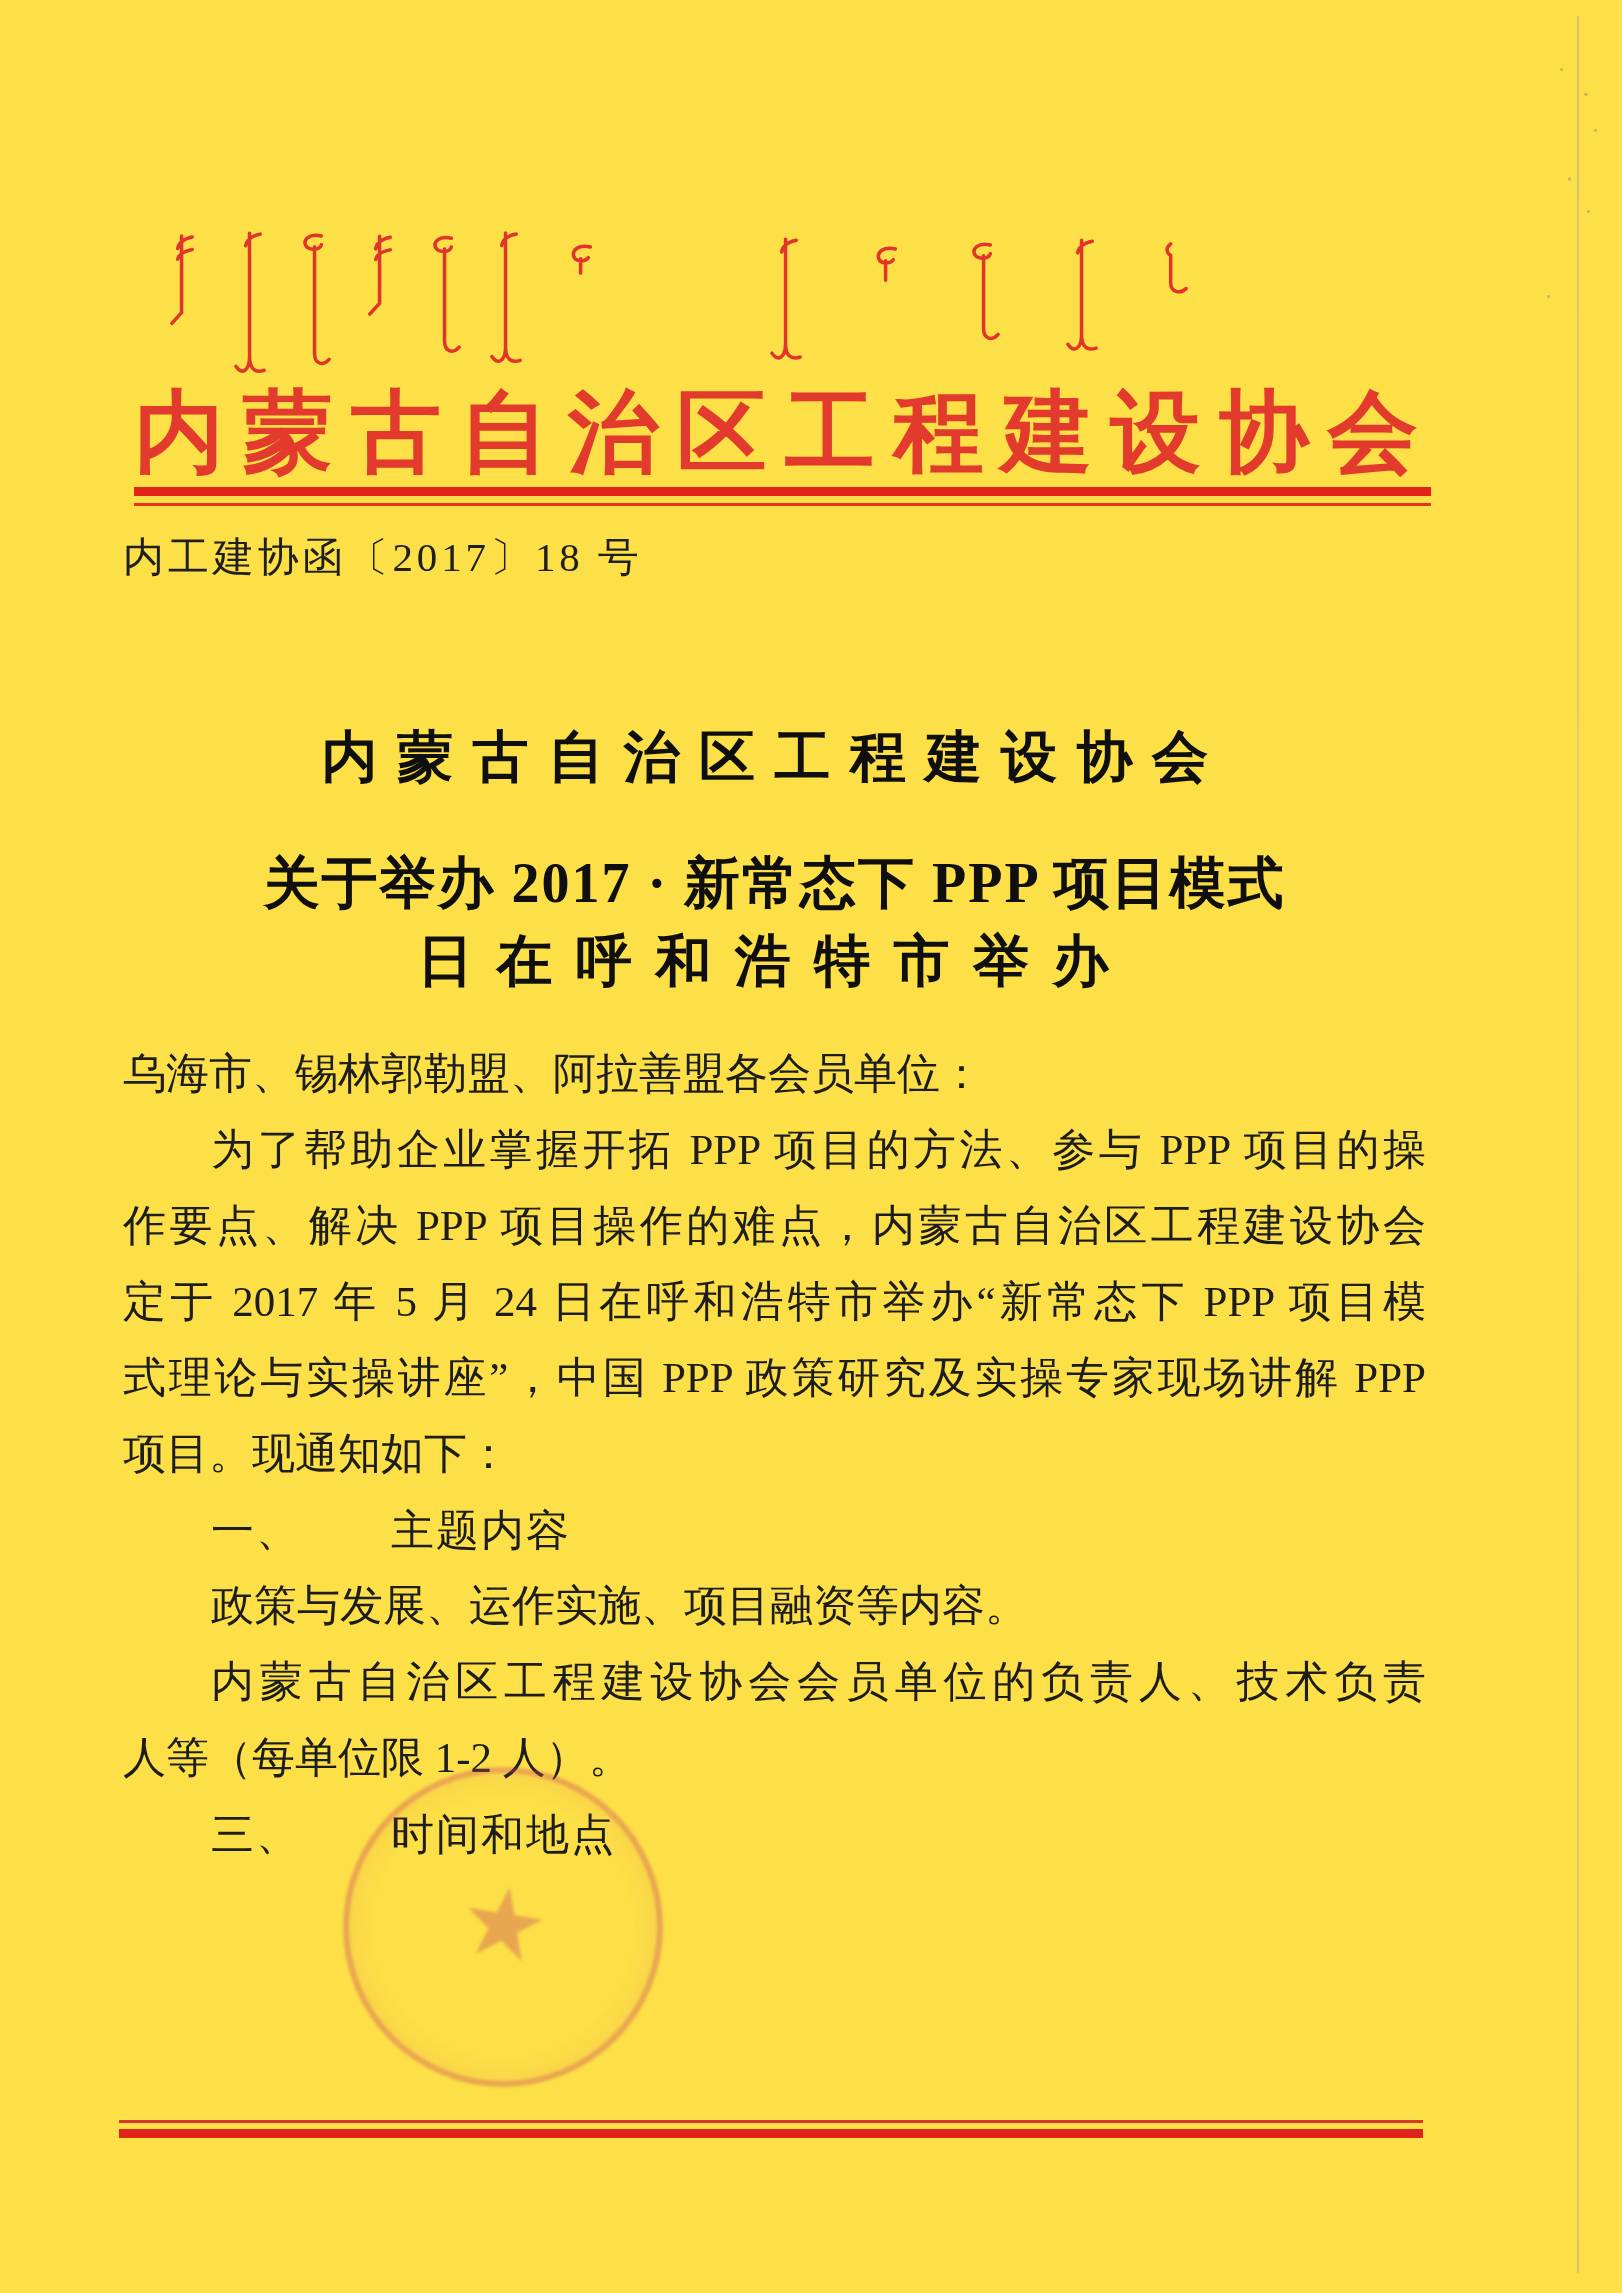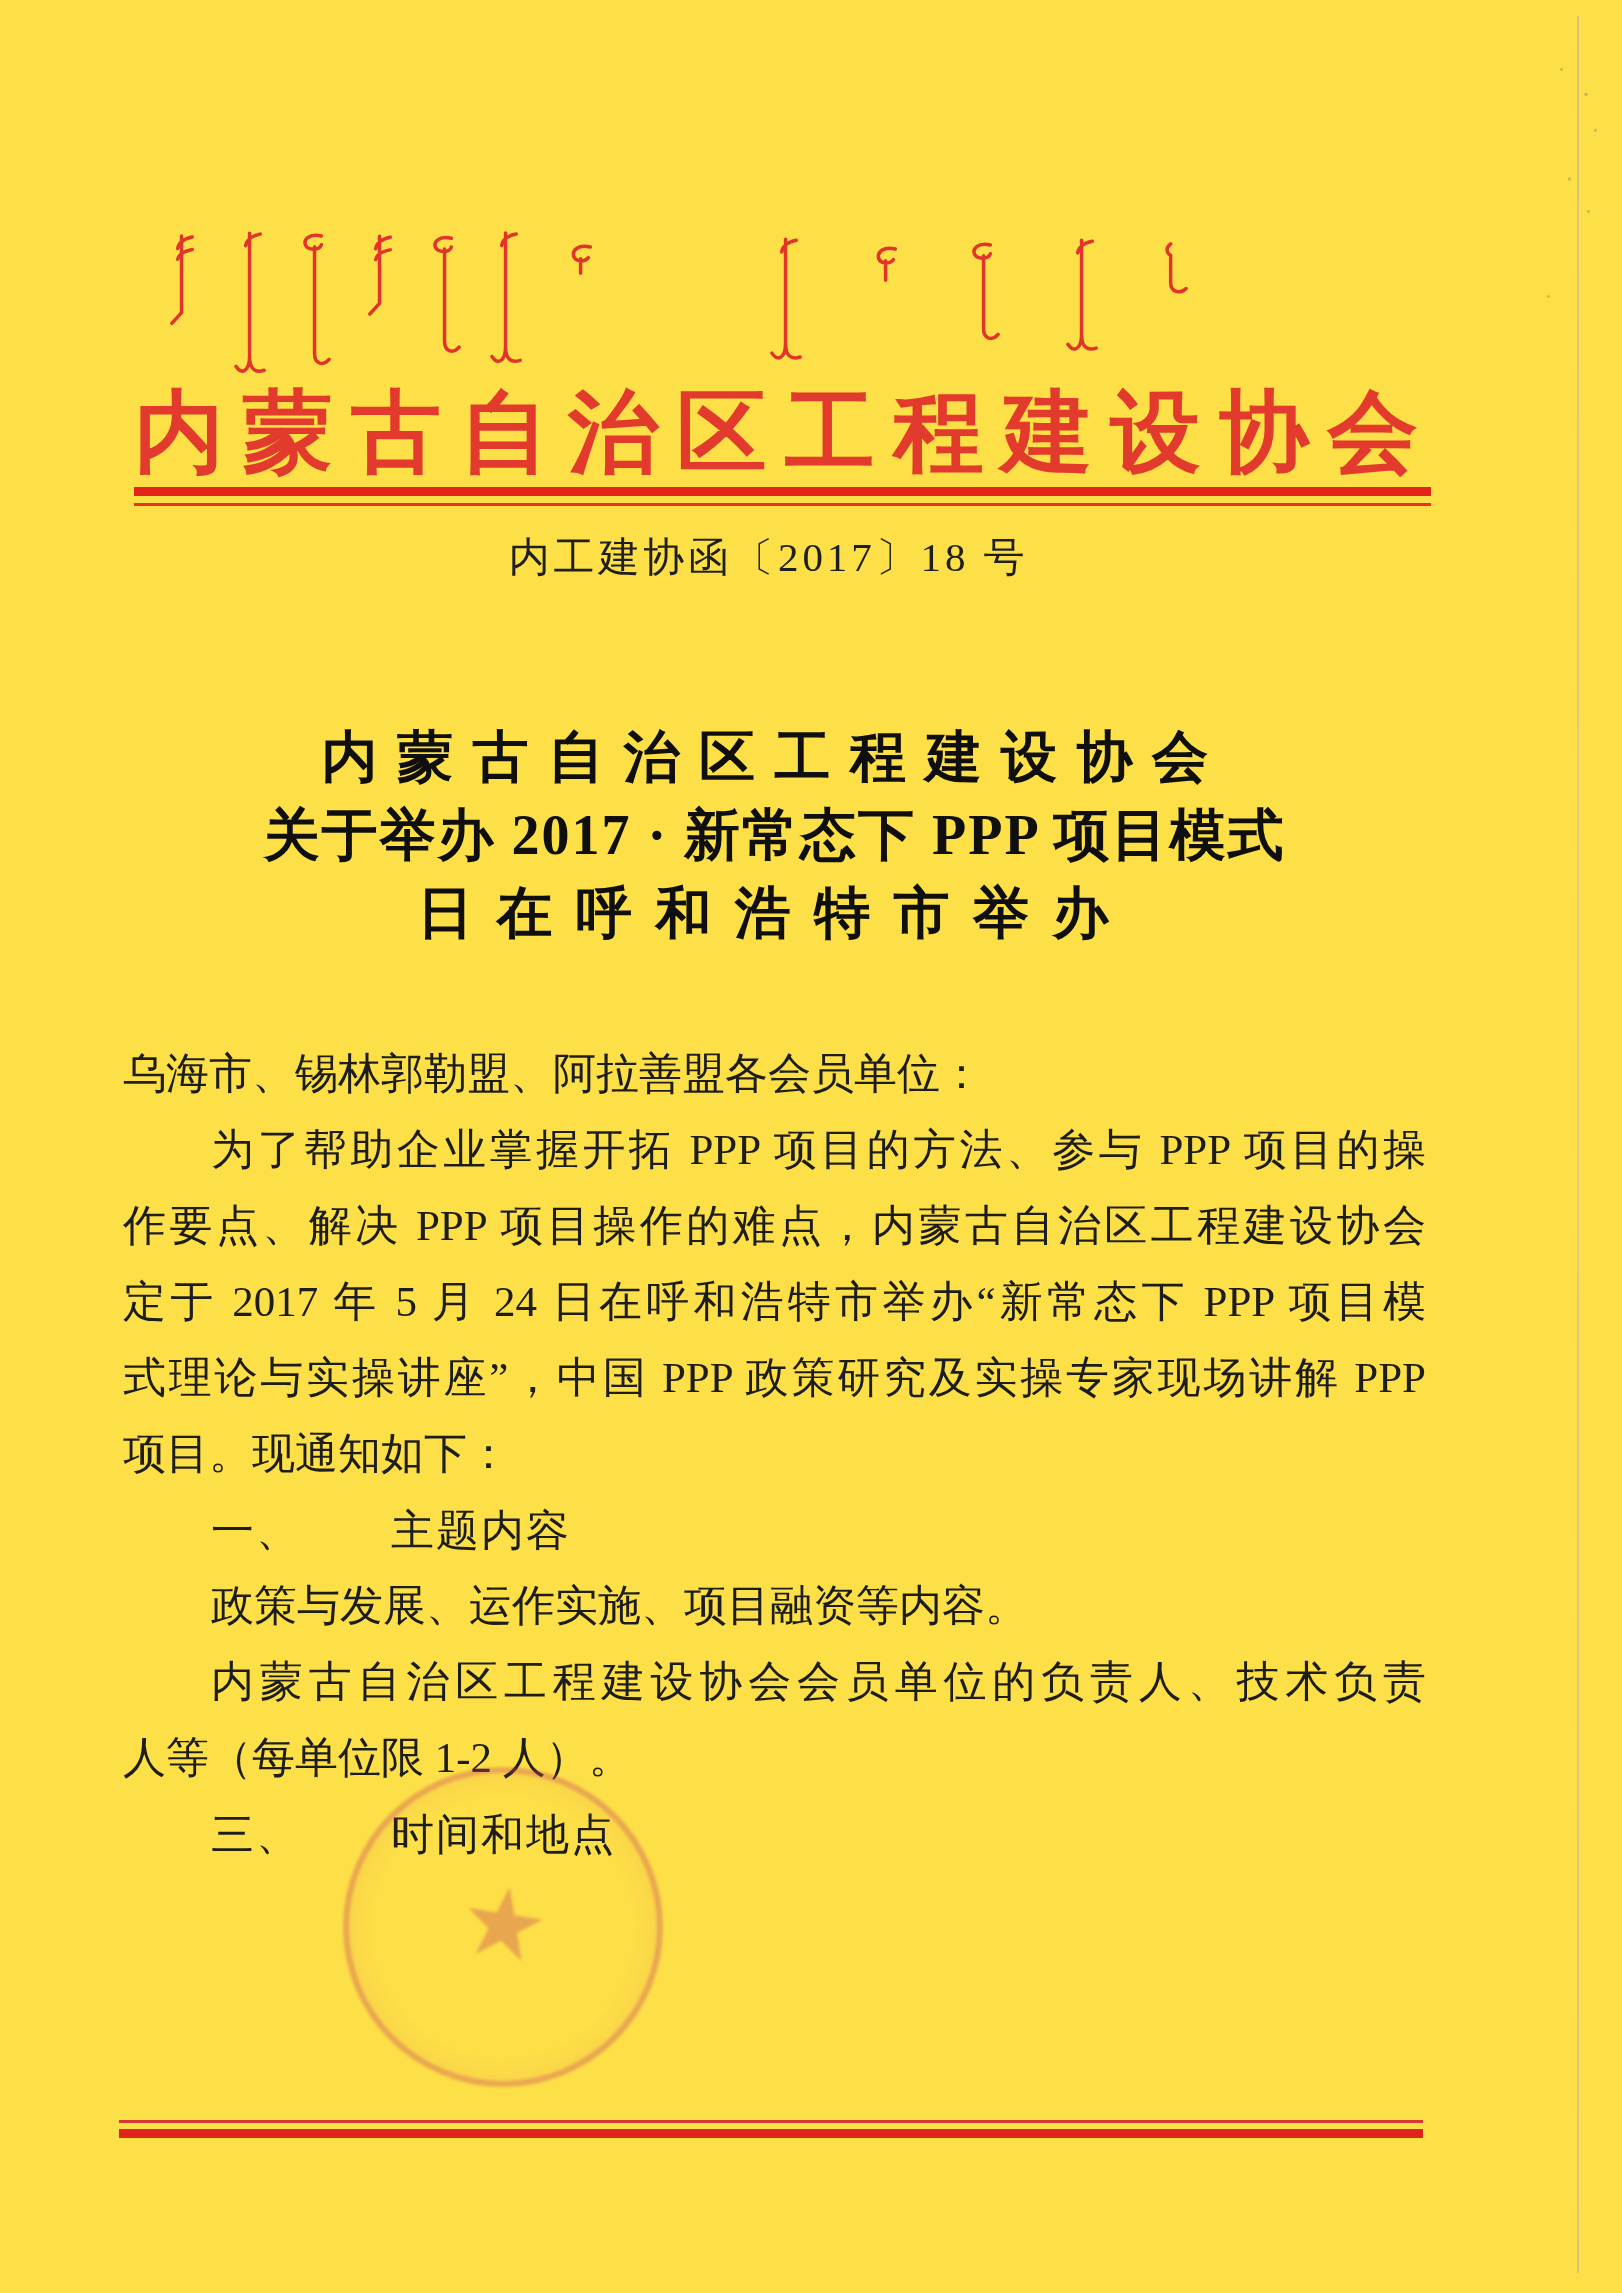--- a/index.html
+++ b/index.html
@@ -16,31 +16,31 @@
   .org-name{
     position:absolute; left:134px; top:382px; width:1307px; height:107px;
     font-size:90px; font-weight:700; color:#e23a2c; letter-spacing:18.5px;
     white-space:nowrap; line-height:101px;
   }
   .rule{position:absolute; left:134px; width:1297px; background:#e32419;}
   .rule.thick-top{top:487px; height:8.8px;}
   .rule.thin-bottom{top:503px; height:2.9px; opacity:.92;}
   .doc-number{
     position:absolute; left:123px; top:532px; width:1291px;
-    text-align:center; font-size:41px; letter-spacing:3.9px; color:#1f1f1f;
+    text-align:left; font-size:41px; letter-spacing:3.9px; color:#1f1f1f;
     line-height:51px; white-space:nowrap;
   }
   
   .title-block{
     position:absolute; left:123px; top:718px; width:1303px;
     text-align:center; font-weight:700; color:#0f0f0f;
   }
   .title-line{line-height:78px; font-size:56px; white-space:nowrap;}
   .t1{letter-spacing:19.5px;}
-  .t2{letter-spacing:2px;}
+  .t2{letter-spacing:2px;margin-top:48px;}
   .t3{letter-spacing:23.4px;}
   
   .body-block{
     position:absolute; left:123px; top:1036px; width:1303px;
     font-size:43px; color:#1d1d1d;
   }
   .line{height:76px; line-height:76px; text-align:justify; overflow:visible; white-space:nowrap;}
   .jfull{white-space:normal; text-align:justify; text-align-last:justify; text-justify:inter-character;}
   .ind{text-indent:88px;}
   .lead{font-weight:400; font-family:"Liberation Sans","DejaVu Sans",sans-serif; letter-spacing:2px;}

